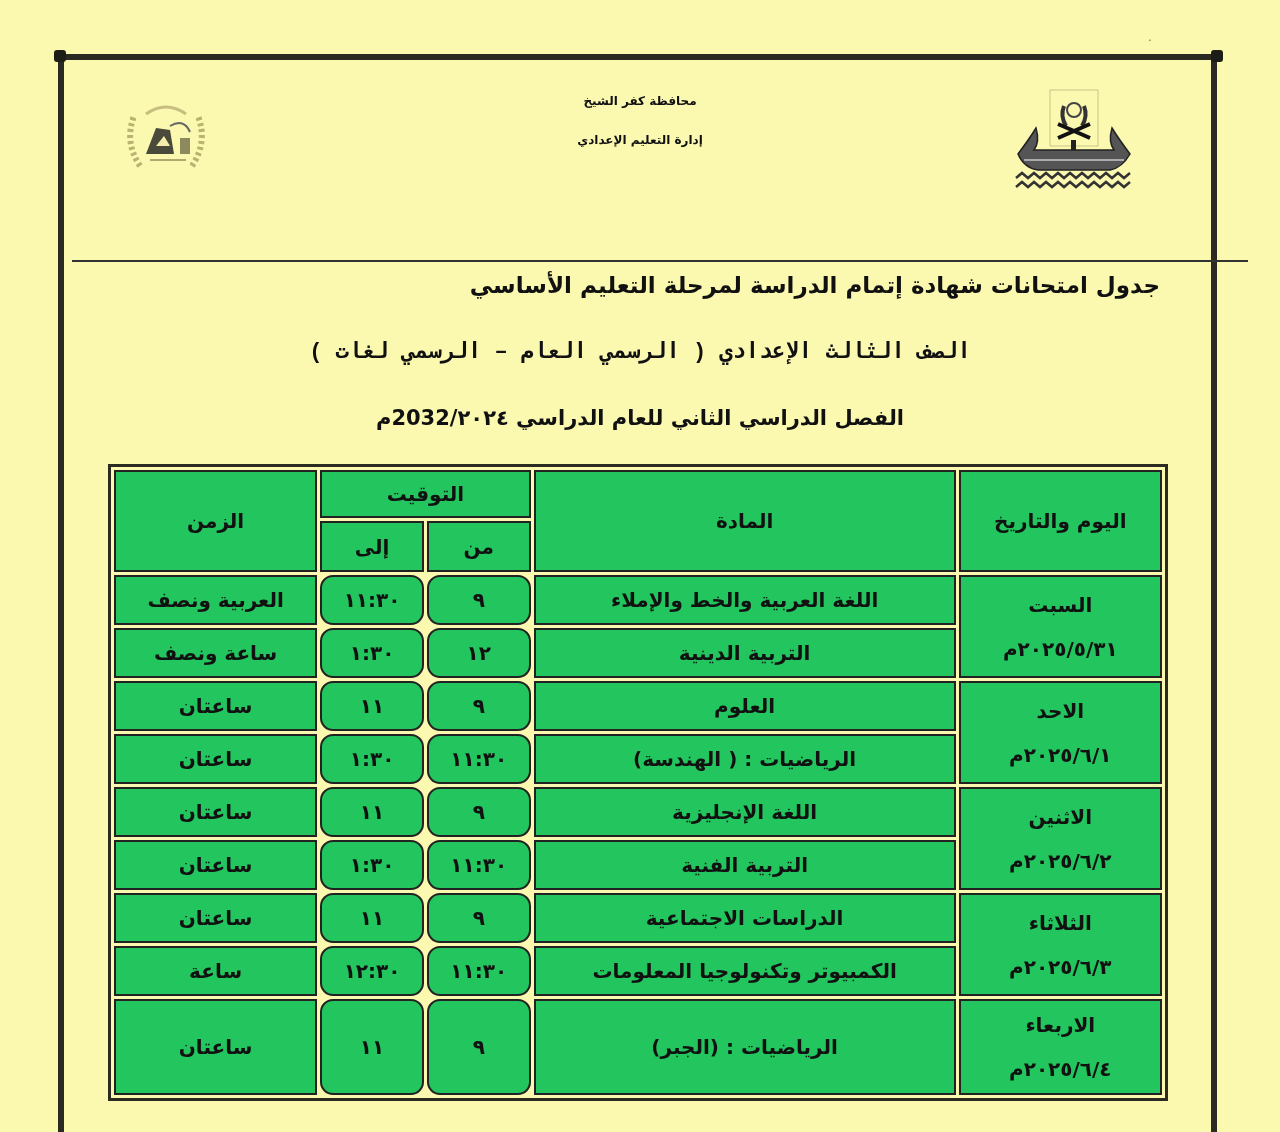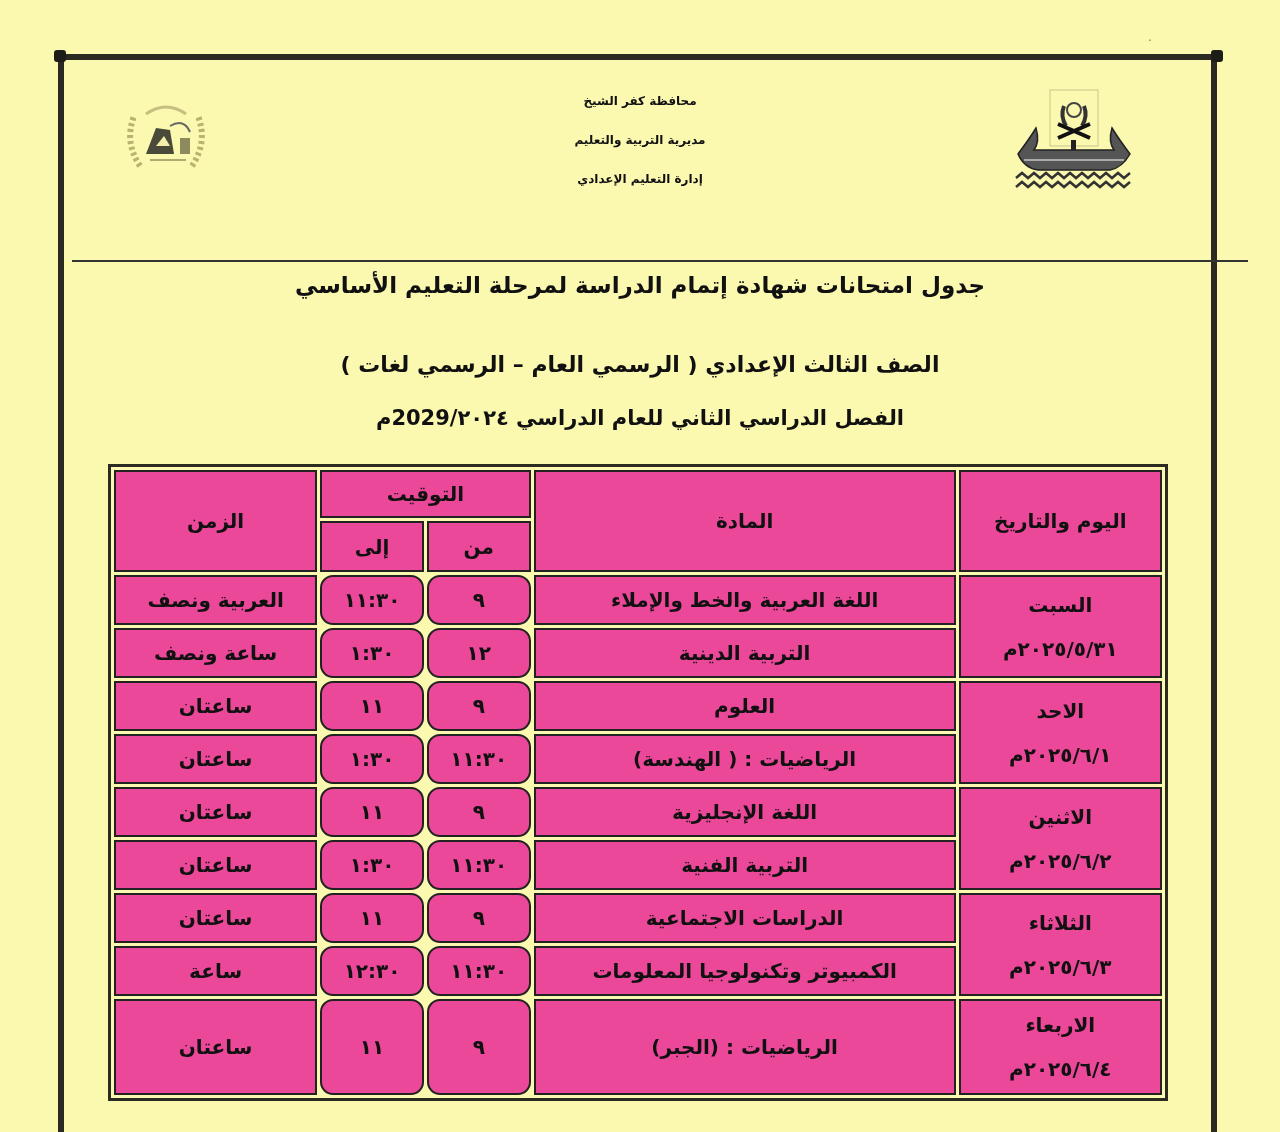--- a/index.html
+++ b/index.html
@@ -20,36 +20,36 @@
   .corner { position:absolute; width:12px; height:12px; background:#1d1d18; border-radius:3px; }
   .header-block {
     position:absolute; left:420px; top:82px; width:440px;
     text-align:center; direction:rtl;
   }
   .header-line { font-weight:bold; font-size:12px; line-height:39px; white-space:nowrap; }
   .divider { position:absolute; left:72px; top:260px; width:1176px; height:2px; background:#333; }
   .logo-right { position:absolute; left:1010px; top:88px; width:126px; height:106px; }
   .logo-left { position:absolute; left:120px; top:96px; width:92px; height:90px; }
   .title-block { position:absolute; left:120px; width:1040px; text-align:center; direction:rtl; font-weight:bold; }
-  .t1 { top:272px; font-size:23px; }
-  .t2 { top:352px; font-size:22px; }
+  .t1 { top:272px; font-size:23px;text-align:right; }
+  .t2 { top:338px; font-size:22px;font-family:Liberation Mono, monospace; }
   .t3 { top:406px; font-size:21px; }
   table.schedule {
     position:absolute; left:108px; top:464px; width:1060px;
     border-collapse:separate; border-spacing:3px;
     border:3px solid #2b2b22;
     direction:rtl;
     background:#fbf8b0;
   }
   table.schedule td, table.schedule th {
     border:2px solid #222;
     text-align:center; vertical-align:middle;
     font-weight:bold; font-size:20px;
     padding:0;
-    background:#ec4899;
+    background:#22c55e;
   }
   th.h-day { width:200px; height:98px; font-size:21px; }
   th.h-subj { width:420px; font-size:21px; }
   th.h-time { height:44px; font-size:21px; }
   th.h-from, th.h-to { width:100px; height:46px; font-size:21px; }
   th.h-dur { width:200px; font-size:21px; }
   td { height:46px; }
   td.day-cell { line-height:44px; font-size:21px; }
   td.day-cell div { white-space:nowrap; }
   td.num { font-size:20px;border-radius:13px; }
@@ -86,29 +86,28 @@
     <path d="M26 58 L36 32 L50 34 L54 58 Z" fill="#4a4a3a"></path>
     <path d="M36 50 L44 40 L50 50 Z" fill="#f3efaa"></path>
     <path d="M50 30 Q64 22 70 36" stroke="#666" stroke-width="2" fill="none"></path>
     <rect x="60" y="42" width="10" height="16" fill="#8d8a60"></rect>
     <path d="M30 64 L66 64" stroke="#b0aa70" stroke-width="2"></path>
   </svg>
 </div>
 
 <div class="header-block">
   <div class="header-line">محافظة كفر الشيخ</div>
-  <div class="header-line">مديرية التربية والتعليم</div>
   <div class="header-line">إدارة التعليم الإعدادي</div>
 </div>
 
 <div class="divider"></div>
 
 <div class="title-block t1">جدول امتحانات شهادة إتمام الدراسة لمرحلة التعليم الأساسي</div>
 <div class="title-block t2">الصف الثالث الإعدادي ( الرسمي العام – الرسمي لغات )</div>
-<div class="title-block t3">الفصل الدراسي الثاني للعام الدراسي 2029/٢٠٢٤م</div>
+<div class="title-block t3">الفصل الدراسي الثاني للعام الدراسي 2032/٢٠٢٤م</div>
 
 <table class="schedule">
   <tbody>
       <tr>
     <th class="h-day" rowspan="2">اليوم والتاريخ</th>
     <th class="h-subj" rowspan="2">المادة</th>
     <th class="h-time" colspan="2">التوقيت</th>
     <th class="h-dur" rowspan="2">الزمن</th>
   </tr>
   <tr>

